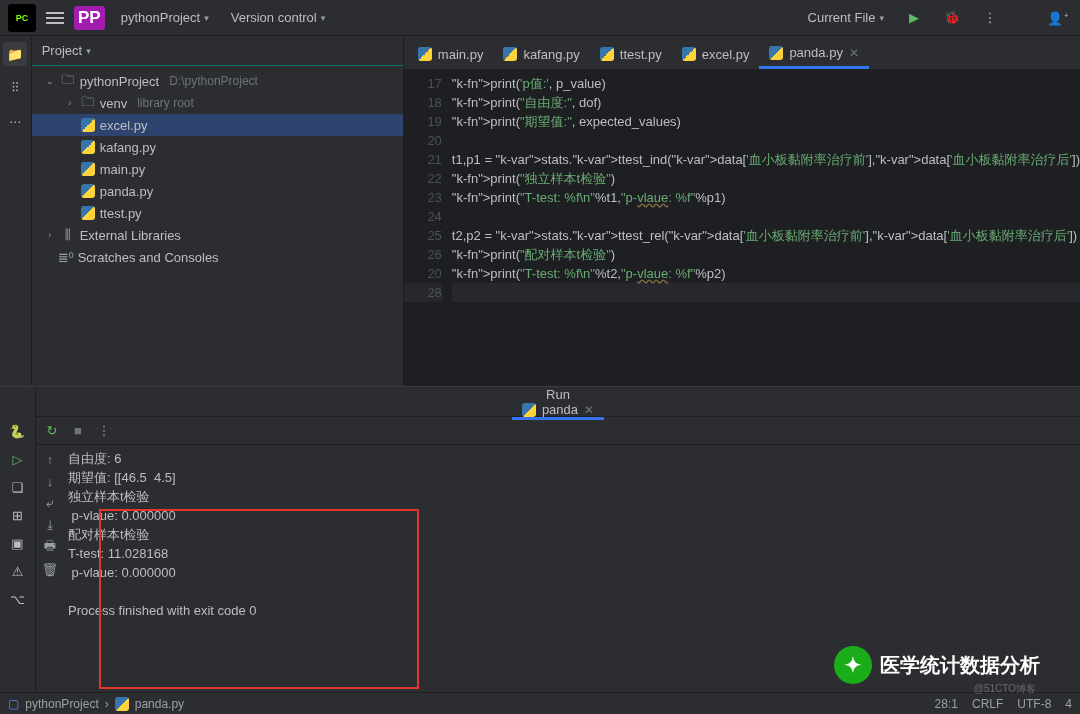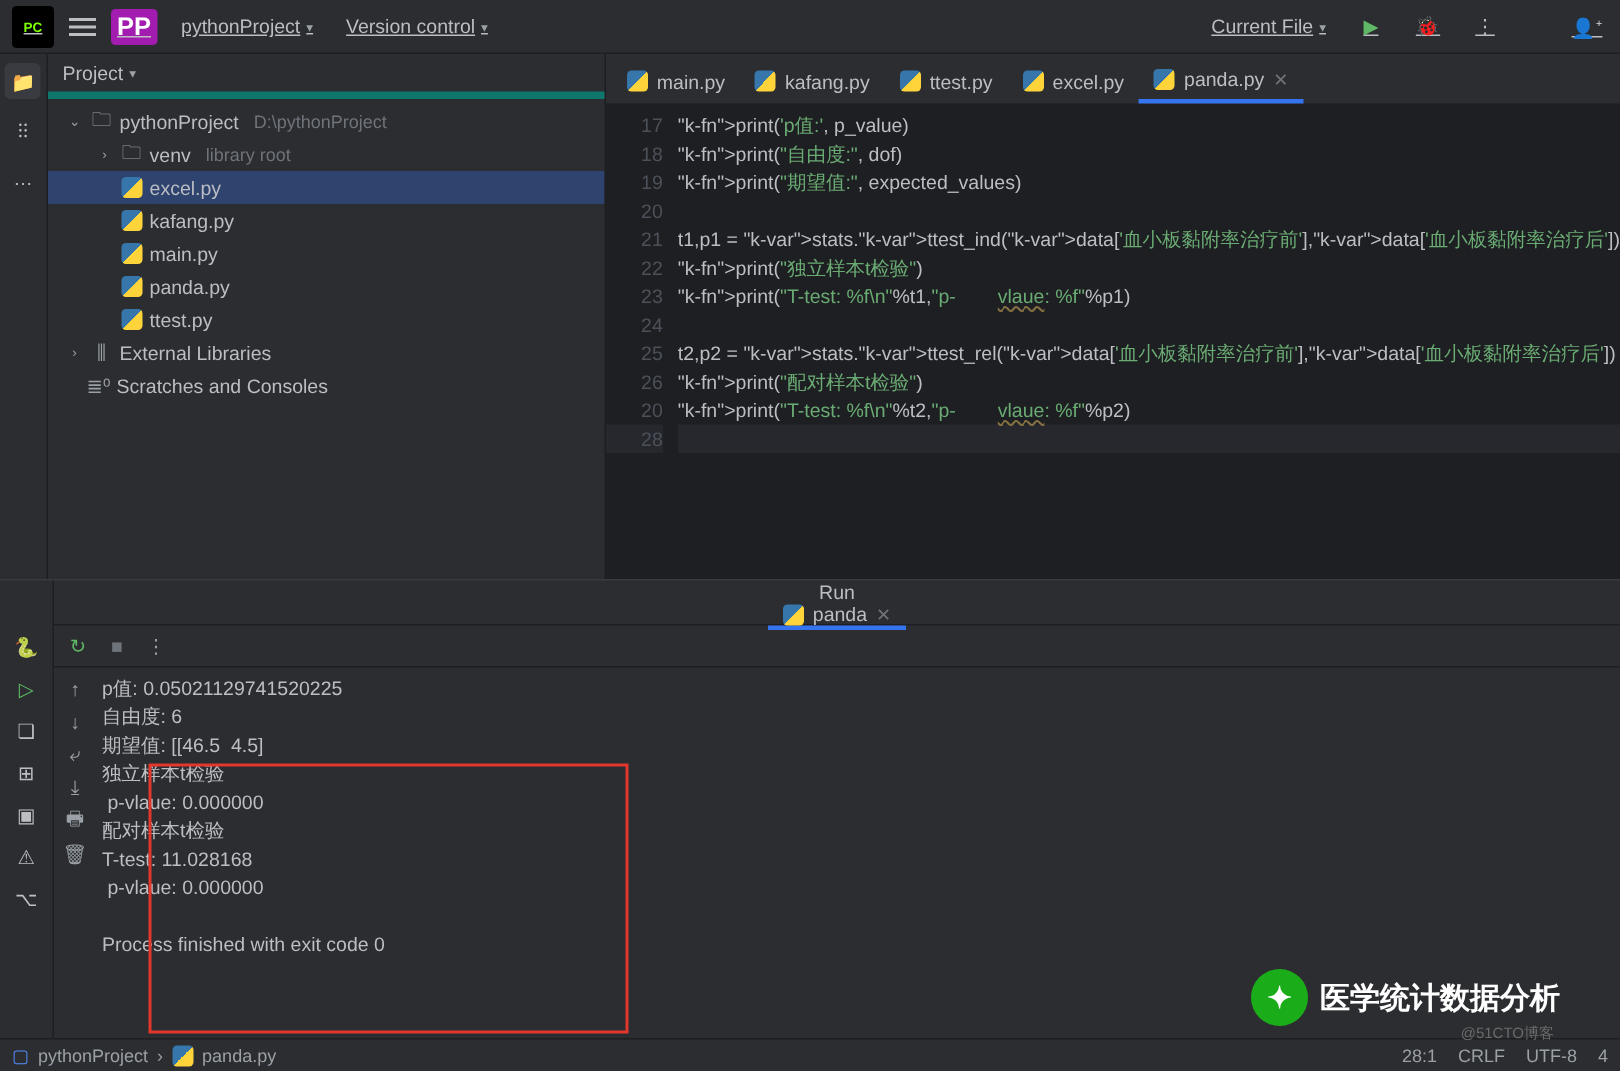--- a/index.html
+++ b/index.html
@@ -1,48 +1,48 @@
 <!DOCTYPE html>
 <html><head>
 <meta charset="utf-8">
 <style>
 * { margin:0; padding:0; box-sizing:border-box; font-family:'Segoe UI',Arial,sans-serif; }
 body { background:#2b2d30; color:#bcbec4; width:1080px; height:714px; overflow:hidden; position:relative; font-size:13px; }
-.topbar { height:36px; background:#2b2d30; display:flex; align-items:center; padding:0 8px; gap:10px; border-bottom:1px solid #1e1f22;text-decoration:underline; }
+.topbar { height:36px; background:#2b2d30; display:flex; align-items:center; padding:0 8px; gap:10px; border-bottom:1px solid #1e1f22; }
 .burger { width:18px; display:flex; flex-direction:column; gap:3px; cursor:pointer; }
 .burger span { height:2px; background:#bcbec4; }
 .pp-badge { background:#a21caf; color:#fff; font-size:17px; font-weight:bold; padding:2px 4px; border-radius:3px; }
 .top-drop { display:flex; align-items:center; gap:4px; color:#bcbec4; cursor:pointer; padding:4px 6px; border-radius:4px; }
 .chev { font-size:9px; color:#9aa0a6; }
 .spacer { flex:1; }
 .top-icon { width:28px; height:28px; display:flex; align-items:center; justify-content:center; cursor:pointer; border-radius:4px; }
 .main { display:flex; height:calc(100% - 36px - 22px); }
 .left-rail { width:36px; background:#2b2d30; border-right:1px solid #1e1f22; display:flex; flex-direction:column; align-items:center; padding-top:6px; gap:8px; }
 .rail-icon { width:24px; height:24px; display:flex; align-items:center; justify-content:center; cursor:pointer; border-radius:4px; color:#bcbec4; }
 .rail-icon.active { background:#393b40; }
 .project-panel { width:424px; background:#2b2d30; border-right:1px solid #1e1f22; display:flex; flex-direction:column; }
-.panel-header { height:30px; display:flex; align-items:center; padding:0 10px; gap:4px; border-bottom:5px solid #0f766e; }
+.panel-header { height:30px; display:flex; align-items:center; padding:0 10px; gap:4px; border-bottom:1px solid #0f766e; }
 .tree { flex:1; overflow:auto; padding:4px 0; }
 .tree-row { height:22px; display:flex; align-items:center; padding-left:10px; cursor:pointer; gap:4px; }
 .tree-row.selected { background:#2e436e; }
 .tree-row .arrow { width:12px; font-size:9px; color:#9aa0a6; text-align:center; }
 .tree-row .icon { width:16px; display:flex; justify-content:center; }
 .tree-path { color:#6f737a; margin-left:6px; font-size:12px; }
 .editor-area { flex:1; display:flex; flex-direction:column; background:#1e1f22; }
 .tabs { height:34px; display:flex; align-items:flex-end; background:#2b2d30; border-bottom:1px solid #1e1f22; padding-left:4px; }
 .tab { height:30px; display:flex; align-items:center; gap:6px; padding:0 10px; color:#bcbec4; cursor:pointer; position:relative; }
 .tab.active { border-bottom:3px solid #3574f0; }
 .tab-close { color:#6f737a; font-size:12px; }
 .code { flex:1; display:flex; font-family:'JetBrains Mono','Consolas',monospace; font-size:13px; overflow:auto; position:relative; }
 .gutter { width:48px; background:#1e1f22; text-align:right; padding:4px 10px 4px 0; color:#4b5059; line-height:19px; }
 .code-body { flex:1; padding:4px 0; line-height:19px; white-space:pre; }
 .ln { height:19px; }
 .ln.hl { background:#26282e; }
 .k-str { color:#6aab73; }
-.k-warn { text-decoration:underline wavy #857042;margin-left:28px; }
+.k-warn { text-decoration:underline wavy #857042; }
 .lower { position:absolute; bottom:22px; left:0; right:0; height:306px; background:#2b2d30; border-top:1px solid #393b40; display:flex; }
 .lower-rail { width:36px; border-right:1px solid #1e1f22; display:flex; flex-direction:column; align-items:center; padding-top:32px; gap:4px; }
 .lower-main { flex:1; display:flex; flex-direction:column; }
 .lower-tabs { height:30px; display:flex; align-items:center; border-bottom:1px solid #1e1f22;flex-direction:column; }
 .lower-tab-label { padding:0 12px; font-weight:500; }
 .lower-tab { display:flex; align-items:center; gap:6px; padding:0 10px; height:30px; border-bottom:3px solid #3574f0; }
 .lower-toolbar { height:28px; display:flex; align-items:center; padding-left:6px; gap:6px; border-bottom:1px solid #1e1f22; }
 .console { flex:1; display:flex; font-family:'Consolas',monospace; font-size:13px; position:relative; }
 .console-actions { width:28px; display:flex; flex-direction:column; align-items:center; padding-top:4px; gap:2px; }
 .ca { width:20px; height:20px; display:flex; align-items:center; justify-content:center; color:#9aa0a6; cursor:pointer; font-size:13px; }
@@ -225,21 +225,21 @@
     </div>
     <div class="console">
       <div class="console-actions">
         <div class="ca">↑</div>
         <div class="ca">↓</div>
         <div class="ca">⤶</div>
         <div class="ca">⤓</div>
         <div class="ca">🖶</div>
         <div class="ca">🗑</div>
       </div>
-      <div class="console-out" id="consoleout"><div>p值: 0.05021129741520225</div><div>自由度: 6</div><div>期望值: [[46.5  4.5]</div><div>独立样本t检验</div><div> p-vlaue: 0.000000</div><div>配对样本t检验</div><div>T-test: 11.028168</div><div> p-vlaue: 0.000000</div><div>&nbsp;</div><div>Process finished with exit code 0</div></div>
+      <div class="console-out" id="consoleout"><div>自由度: 6</div><div>期望值: [[46.5  4.5]</div><div>独立样本t检验</div><div> p-vlaue: 0.000000</div><div>配对样本t检验</div><div>T-test: 11.028168</div><div> p-vlaue: 0.000000</div><div>&nbsp;</div><div>Process finished with exit code 0</div></div>
       <div class="redbox"></div>
     </div>
   </div>
 </div>
 
 <div class="statusbar">
   <div class="sb-crumb">
     <span style="color:#548af7;">▢</span>
     <span>pythonProject</span>
     <span>›</span>

